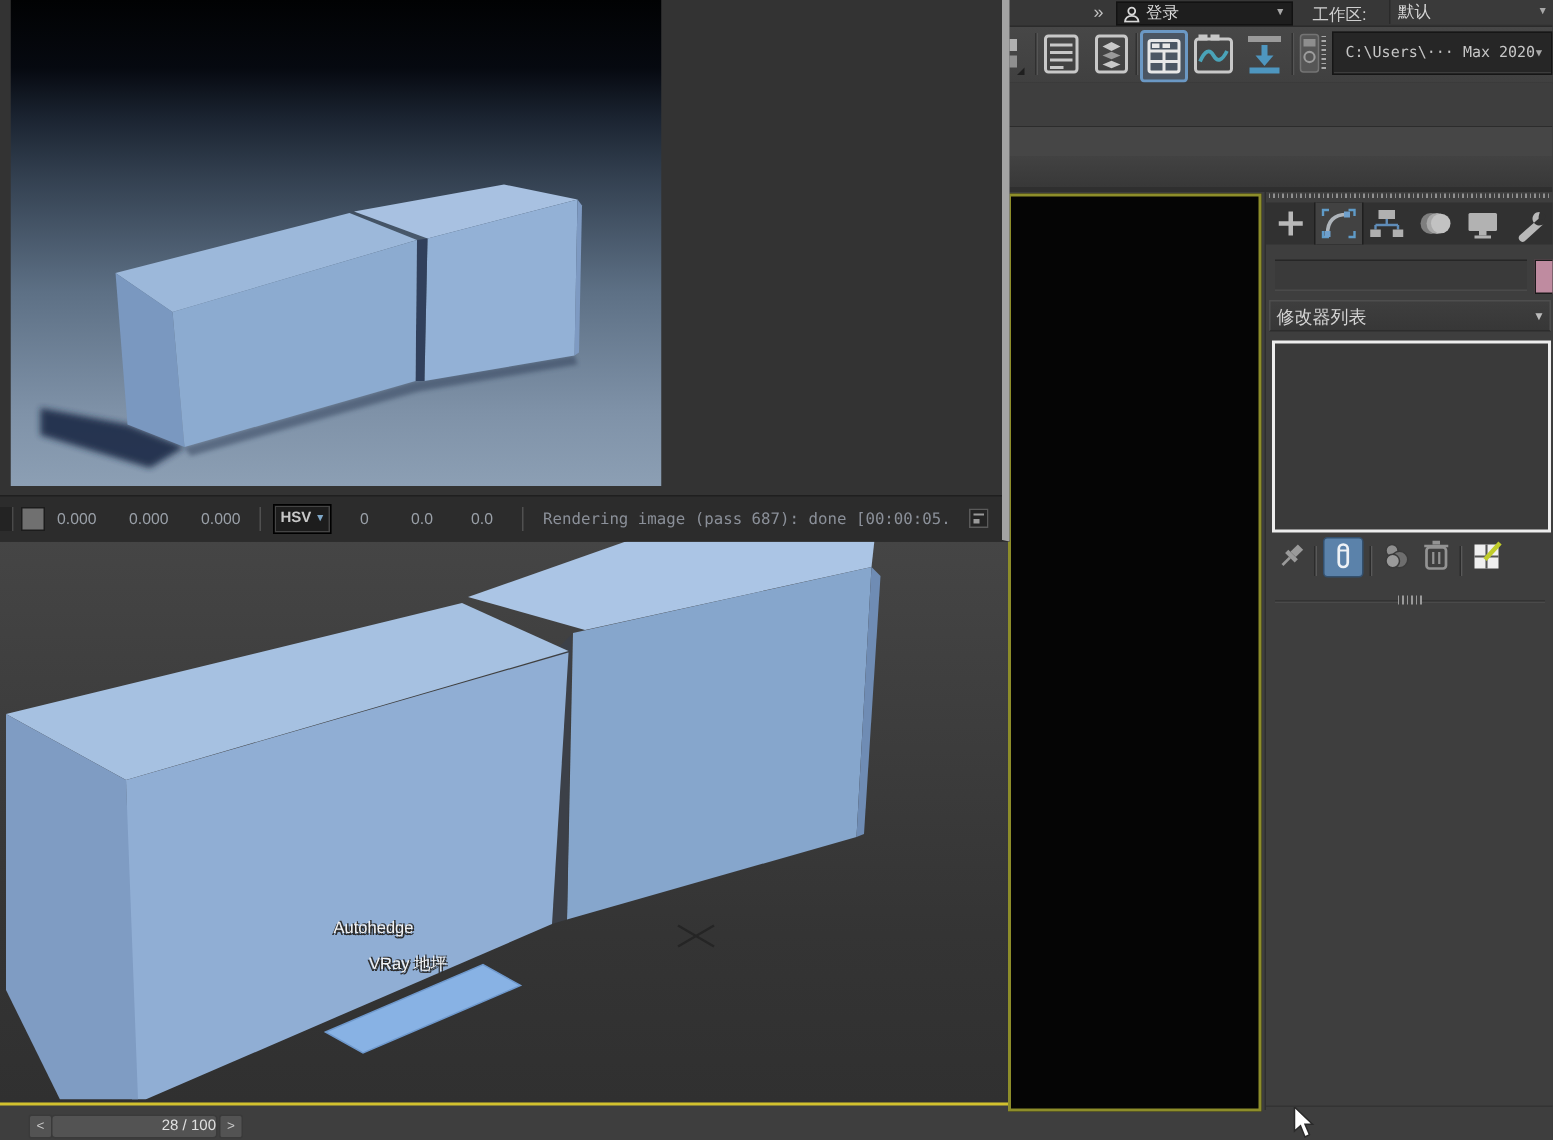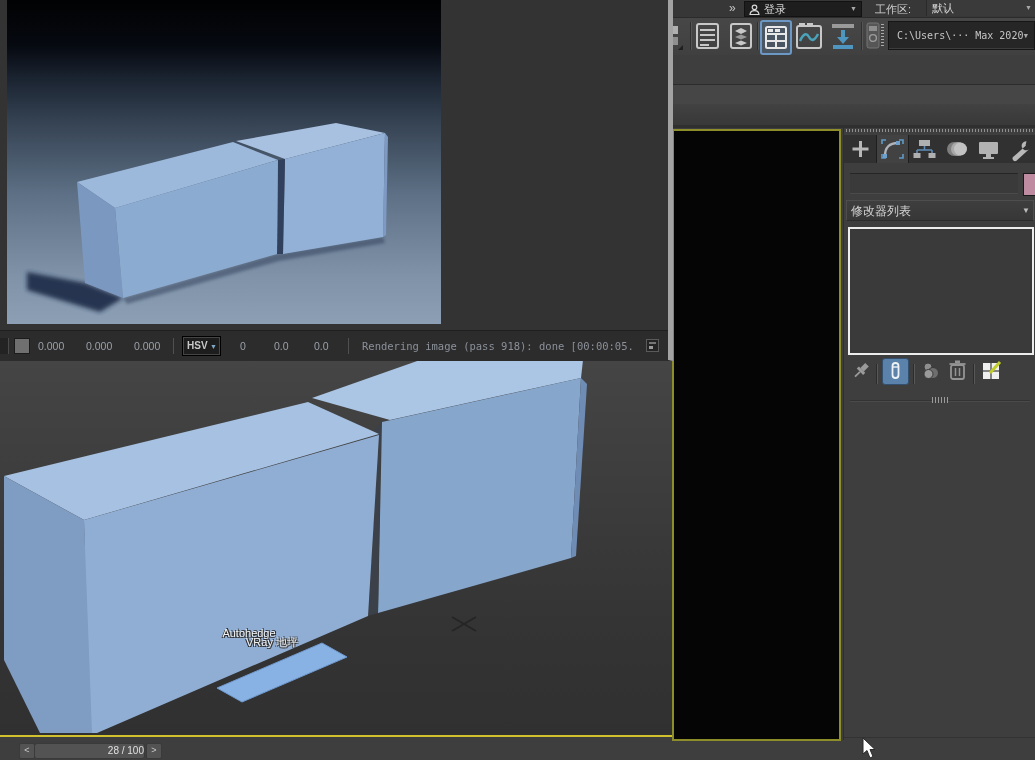--- a/index.html
+++ b/index.html
@@ -165,21 +165,21 @@
       <polygon points="84,160 379,75 368,256 97,373 88,373" fill="#90aed4"></polygon>
       <polygon points="4,116 84,160 92,373 40,373 4,300" fill="#7f9cc3"></polygon>
 
       <polygon points="217,328 322,283 347,297 242,342" fill="#88b2e4" stroke="#6f99cd" stroke-width="1"></polygon>
 
       <g stroke="#252525" stroke-width="1.6">
         <line x1="452" y1="257" x2="476" y2="271"></line>
         <line x1="452" y1="271" x2="476" y2="257"></line>
       </g>
     </svg>
-    <div class="vp-label" style="left:204px;top:253px;margin-top:14px;">Autohedge</div>
+    <div class="vp-label" style="left:204px;top:253px;">Autohedge</div>
     <div class="vp-label" style="left:208px;top:275px;text-align:right;">VRay 地坪</div>
   </div>
 
   <div id="vp-black" class="abs"></div>
 
   <div id="vfb" class="abs">
     <svg class="abs" style="left:7px;top:0" width="434" height="324" viewBox="0 0 434 324">
       <defs>
         <linearGradient id="rbg" x1="0" y1="0" x2="0" y2="1">
           <stop offset="0" stop-color="#010203"></stop>
@@ -217,21 +217,21 @@
       <span class="st-val" style="left:134px">0.000</span>
       <div class="st-sep" style="left:173px"></div>
       <div id="hsv-btn">
         <span class="lbl">HSV</span>
         <span class="dd-arrow" style="right:3px;color:#7fa8c8">▼</span>
       </div>
       <span class="st-val" style="left:240px;width:16px">0</span>
       <span class="st-val" style="left:274px;width:24px">0.0</span>
       <span class="st-val" style="left:314px;width:24px">0.0</span>
       <div class="st-sep" style="left:348px"></div>
-      <span id="vfb-msg">Rendering image (pass 918): done [00:00:05.</span>
+      <span id="vfb-msg">Rendering image (pass 687): done [00:00:05.</span>
       <svg class="abs" style="left:646px;top:8px" width="13" height="13" viewBox="0 0 13 13">
         <rect x="0.5" y="0.5" width="12" height="12" fill="#242424" stroke="#5a5a5a"></rect>
         <line x1="3" y1="4" x2="10" y2="4" stroke="#9a9a9a" stroke-width="1.4"></line>
         <rect x="3" y="7" width="4" height="3" fill="#9a9a9a"></rect>
       </svg>
     </div>
   </div>
 
   <div id="cmd-panel" class="abs">
     <div id="cmd-grip"></div>

